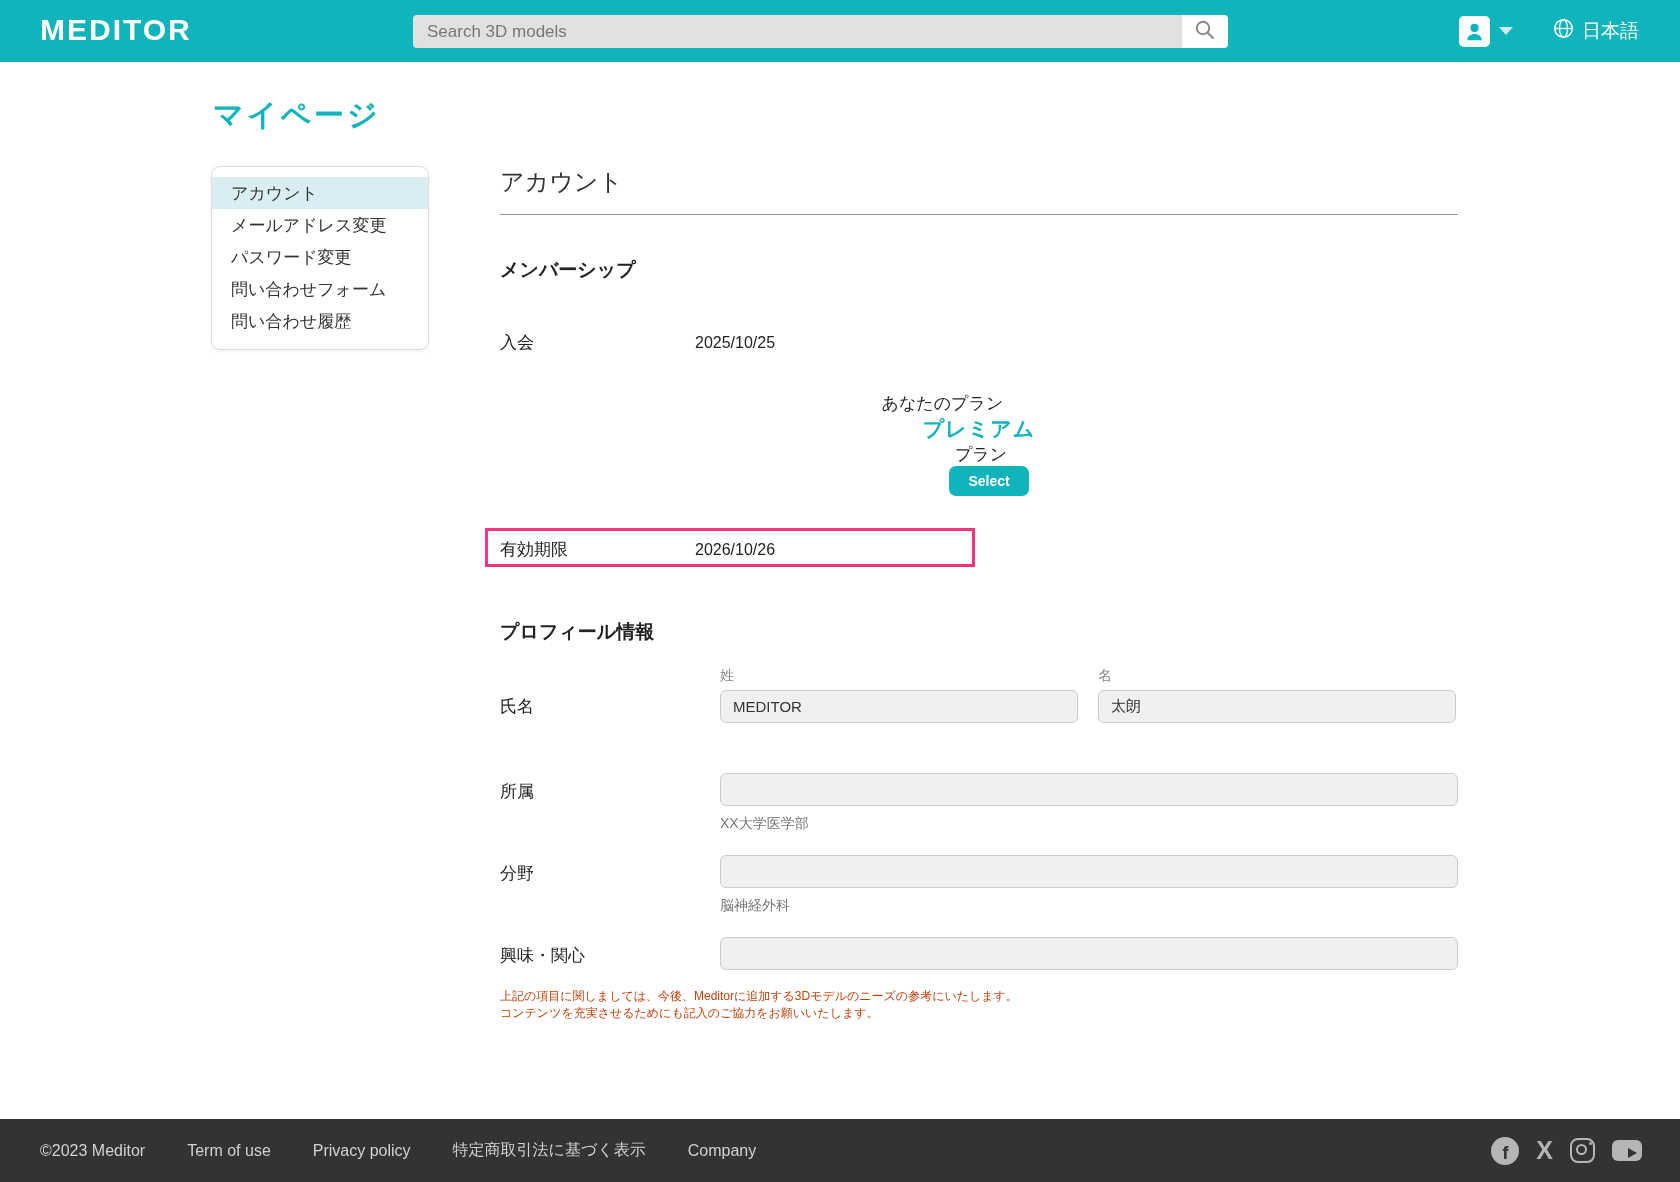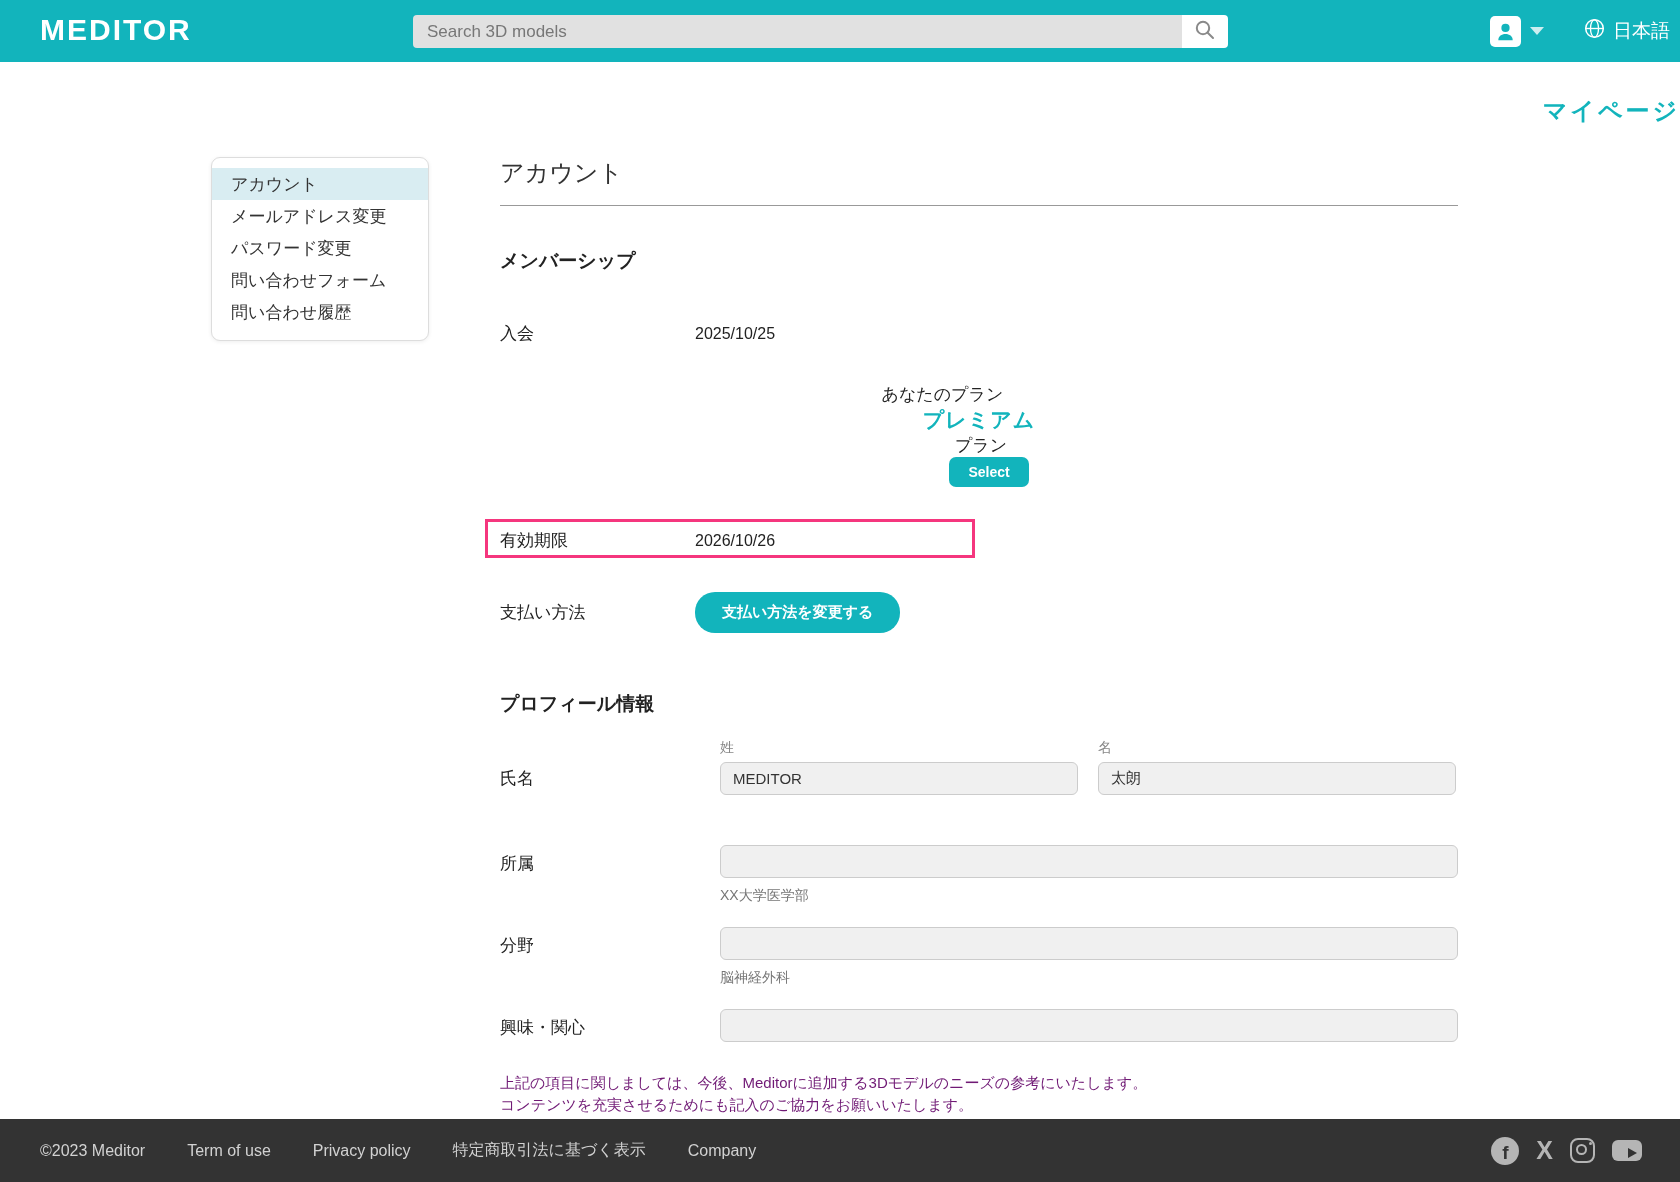--- a/index.html
+++ b/index.html
@@ -11,34 +11,34 @@
   .logo { position:absolute; left:40px; top:13px; color:#fff; font-size:30px;
           font-weight:700; letter-spacing:2px; }
   .search { position:absolute; left:413px; top:15px; width:815px; height:33px;
             display:flex; border-radius:4px; overflow:hidden; }
   .search input { flex:1; background:#e1e1e1; border:none; outline:none;
                   padding:0 14px; font-size:17px; color:#444;
                   font-family:"Liberation Sans","DejaVu Sans",sans-serif; }
   .search input::placeholder { color:#777; }
   .search button { width:46px; background:#fff; border:none; cursor:pointer;
                    display:flex; align-items:center; justify-content:center; }
-  .header-right { position:absolute; right:10px; top:0; height:62px;
+  .header-right { position:absolute; right:41px; top:0; height:62px;
                   display:flex; align-items:center; gap:40px; }
   .user-menu { display:flex; align-items:center; gap:9px; cursor:pointer; }
   .user-badge { width:31px; height:31px; background:#fff; border-radius:5px;
                 display:flex; align-items:center; justify-content:center; }
   .caret { width:0; height:0; border-left:7px solid transparent;
            border-right:7px solid transparent; border-top:8px solid #cdeef0; }
   .lang { display:flex; align-items:center; gap:8px; color:#fff; font-size:19px;
           cursor:pointer; }
 
   
   .main { height:1057px; overflow:hidden; }
-  .page-title { margin:33px 0 0 213px; color:#12b4bc; font-size:24px;
-                font-weight:700; letter-spacing:3px;text-align:right; }
+  .page-title { margin:33px 0 0 213px; color:#12b4bc; font-size:30px;
+                font-weight:700; letter-spacing:3px; }
   .columns { display:flex; margin-top:30px; align-items:flex-start; }
 
   
   .sidebar { margin-left:211px; width:218px; background:#fff;
              border:1px solid #ddd; border-radius:9px; padding:10px 0 12px 0;
              box-shadow:0 1px 4px rgba(0,0,0,.07); }
   .side-item { font-size:17px; color:#333; padding:6px 0 6px 19px; height:32px;
                cursor:pointer; display:flex; align-items:center; }
   .side-item.active { background:#d9edf2; }
 
@@ -79,21 +79,21 @@
   .tinput { height:33px; background:#f0f0f0; border:1px solid #ccc; border-radius:6px;
             padding:0 12px; font-size:15px; color:#333; outline:none;
             font-family:"Liberation Sans","DejaVu Sans",sans-serif; }
   .w-name { width:358px; }
   .w-full { width:738px; }
   .hint { font-size:14px; color:#777; margin-top:9px; }
   .row-aff { margin-top:50px; }
   .row-field { margin-top:22px; }
   .row-interest { margin-top:22px; }
 
-  .note { margin-top:30px; font-size:15px; color:#701a75; line-height:1.45; }
+  .note { margin-top:18px; font-size:12px; color:#c2410c; line-height:1.45; }
 
   
   .footer { height:63px; background:#333333; display:flex; align-items:center;
             padding:0 38px 0 40px; }
   .f-links { display:flex; align-items:center; gap:42px; }
   .f-item { color:#d2d2d2; font-size:16px; cursor:pointer; white-space:nowrap; }
   .f-copy { cursor:default; }
   .f-social { margin-left:auto; display:flex; align-items:center; gap:17px; }
   .ic { cursor:pointer; display:flex; align-items:center; justify-content:center; }
   .fb { width:28px; height:28px; border-radius:50%; background:#b5b5b5;
@@ -179,24 +179,20 @@
         <span class="plan-suffix">プラン</span>
         <button class="btn-select">Select</button>
       </div>
 
       <div class="m-row row-expiry">
         <span class="expiry-box"></span>
         <div class="m-label">有効期限</div>
         <div class="m-value">2026/10/26</div>
       </div>
 
-      <div class="m-row row-payment">
-        <div class="m-label">支払い方法</div>
-        <button class="btn-payment">支払い方法を変更する</button>
-      </div>
 
       <h3 class="h-section mt-profile">プロフィール情報</h3>
 
       <div class="p-row row-name">
         <div class="p-label">氏名</div>
         <div class="name-fields">
           <div class="fgroup">
             <label class="flabel">姓</label>
             <input class="tinput w-name" type="text" value="MEDITOR" style="">
           </div>

